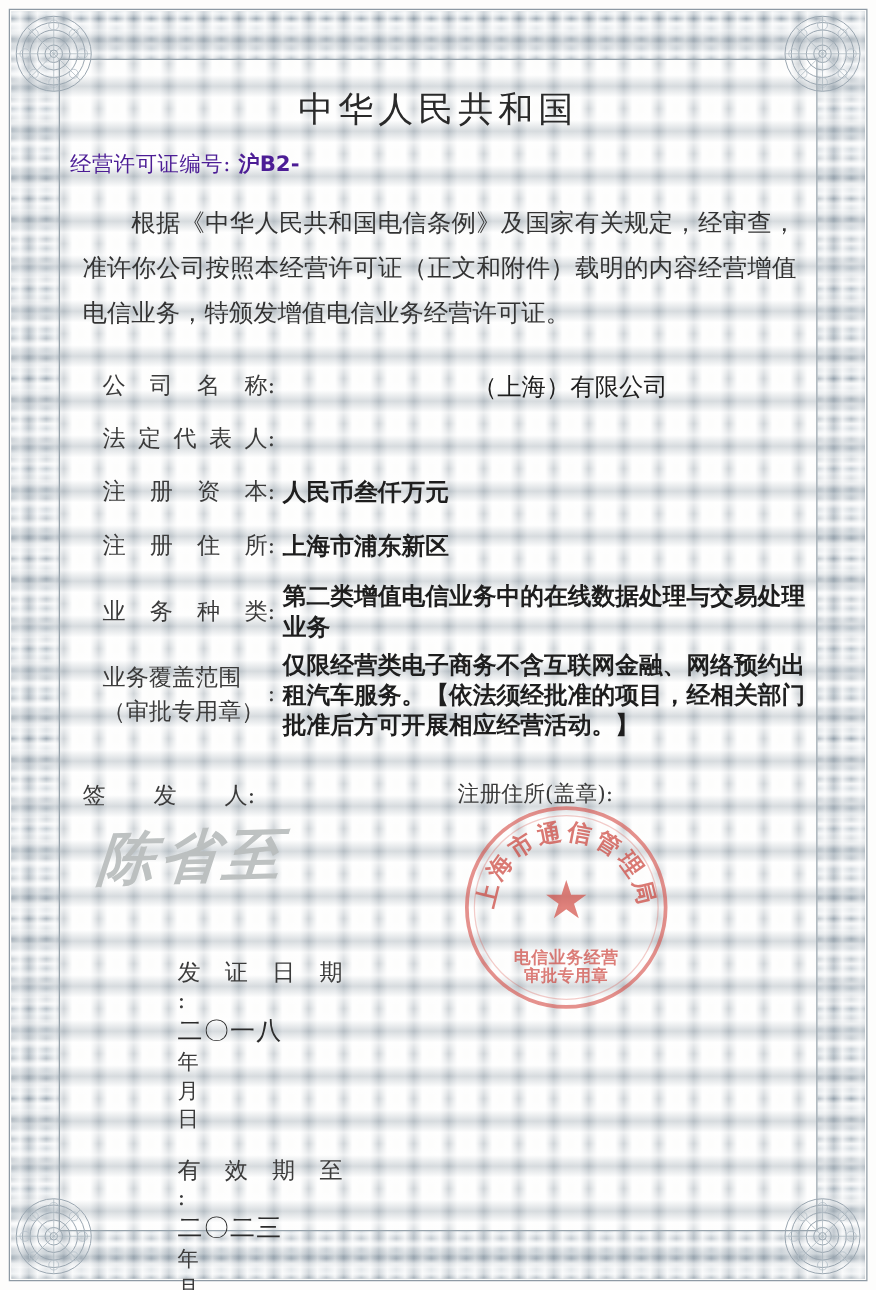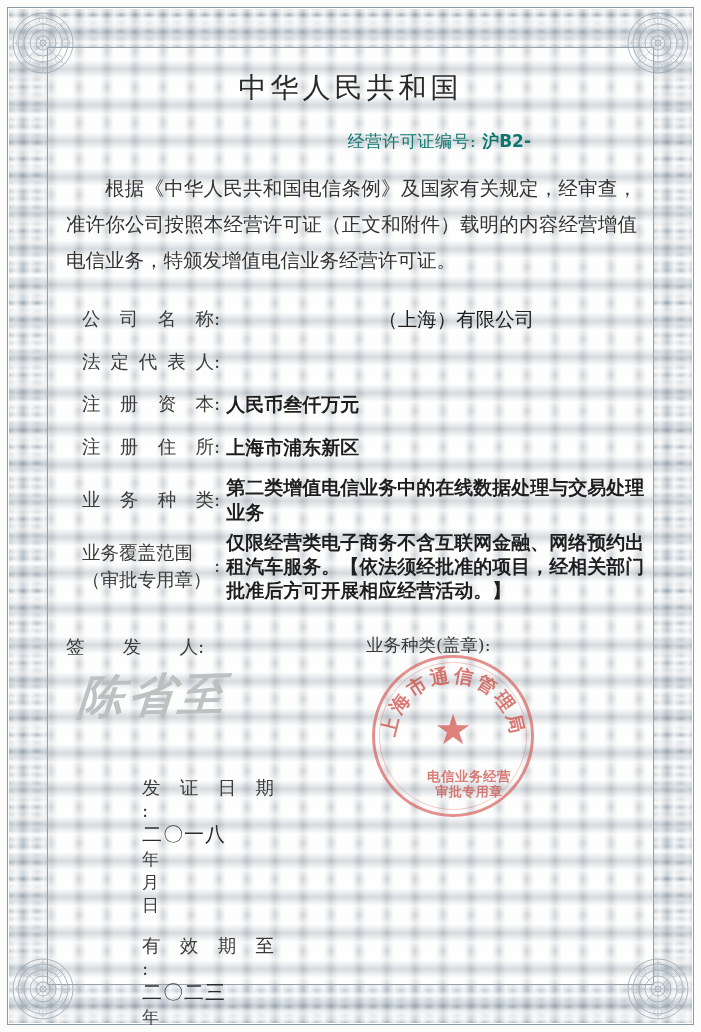--- a/index.html
+++ b/index.html
@@ -117,26 +117,26 @@
     font-size: 28px;
     letter-spacing: 4px;
     color: #2a2a2a;
     line-height: 1.42;
     font-weight: normal;
     margin: 0;
   }
   .title-line.second { font-size: 27px; letter-spacing: 2px; }
 
   .license-no {
-    margin-top: 22px;
-    text-align: right;
+    margin-top: 12px;
+    text-align: left;
     padding-right: 114px;
     font-size: 17px;
     letter-spacing: 0.5px;
-    color: #0f766e;
+    color: #4c1d95;
   }
   .license-no .no-value {
     font-family: "DejaVu Sans", "Liberation Sans", sans-serif;
     font-weight: bold;
     font-size: 17px;
     letter-spacing: 0;
     margin-left: 6px;
   }
 
   .body-para {
@@ -274,21 +274,21 @@
   }
   .seal-arc-text text {
     fill: rgba(205, 70, 62, 0.85);
     font-family: "DejaVu Serif", "Liberation Serif", serif;
     font-size: 19px;
     font-weight: bold;
     letter-spacing: 3px;
   }
   .seal-bottom-text {
     position: absolute;
-    left: 16px; bottom: 14px;
+    left: 0; bottom: 14px;
     width: 100%;
     text-align: center;
     color: rgba(205, 70, 62, 0.82);
     font-family: "DejaVu Serif", "Liberation Serif", serif;
     font-size: 13.5px;
     font-weight: bold;
     line-height: 1.2;
     letter-spacing: 0.5px;
   }
   .seal-bottom-text div + div { font-size: 13px; }
@@ -495,21 +495,21 @@
       </div>
 
     </div>
 
     <div class="sign-block">
       <div class="sign-left">
         <span class="sign-label">签发人</span><span class="field-colon">:</span>
         <div class="handwriting">陈省至</div>
       </div>
       <div class="sign-right">
-        <div class="issuer-label">业务种类(盖章):</div>
+        <div class="issuer-label">注册住所(盖章):</div>
 
         <div class="seal">
           <div class="seal-ring"></div>
           <svg class="seal-arc-text" viewBox="0 0 156 156">
             <defs>
               <path id="sealArc" d="M 20,82 A 58,58 0 0 1 136,82"></path>
             </defs>
             <text>
               <textPath href="#sealArc" startOffset="50%" text-anchor="middle">上海市通信管理局</textPath>
             </text>

